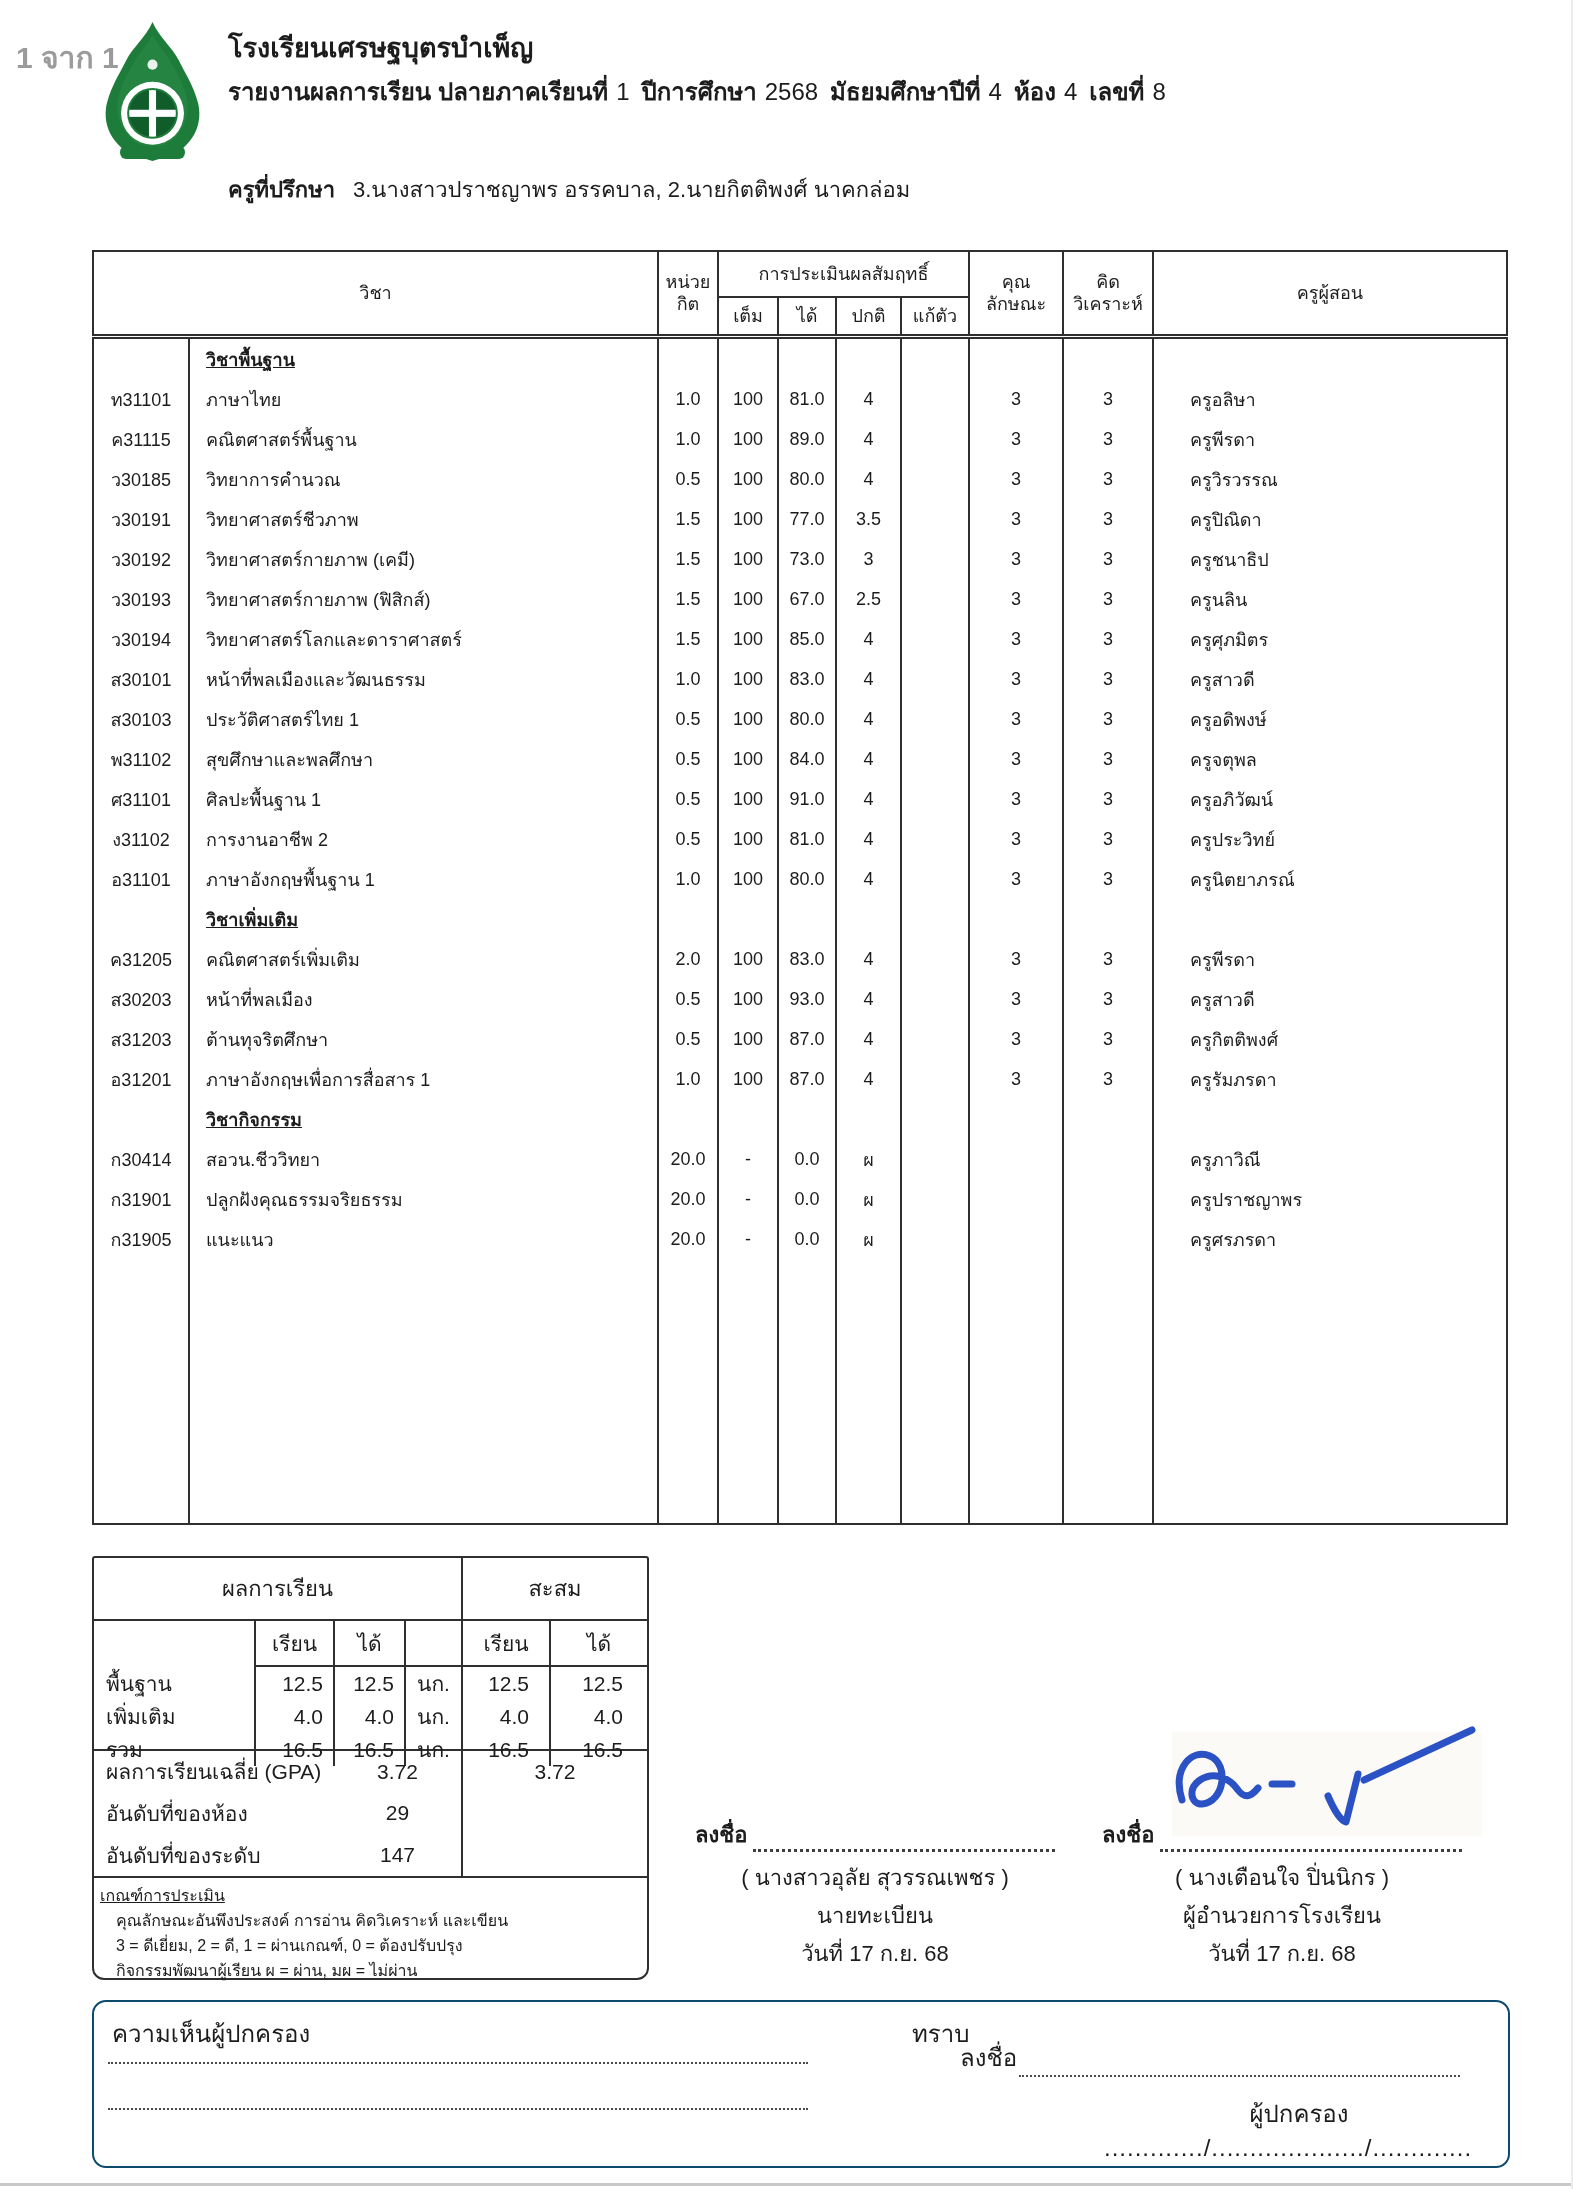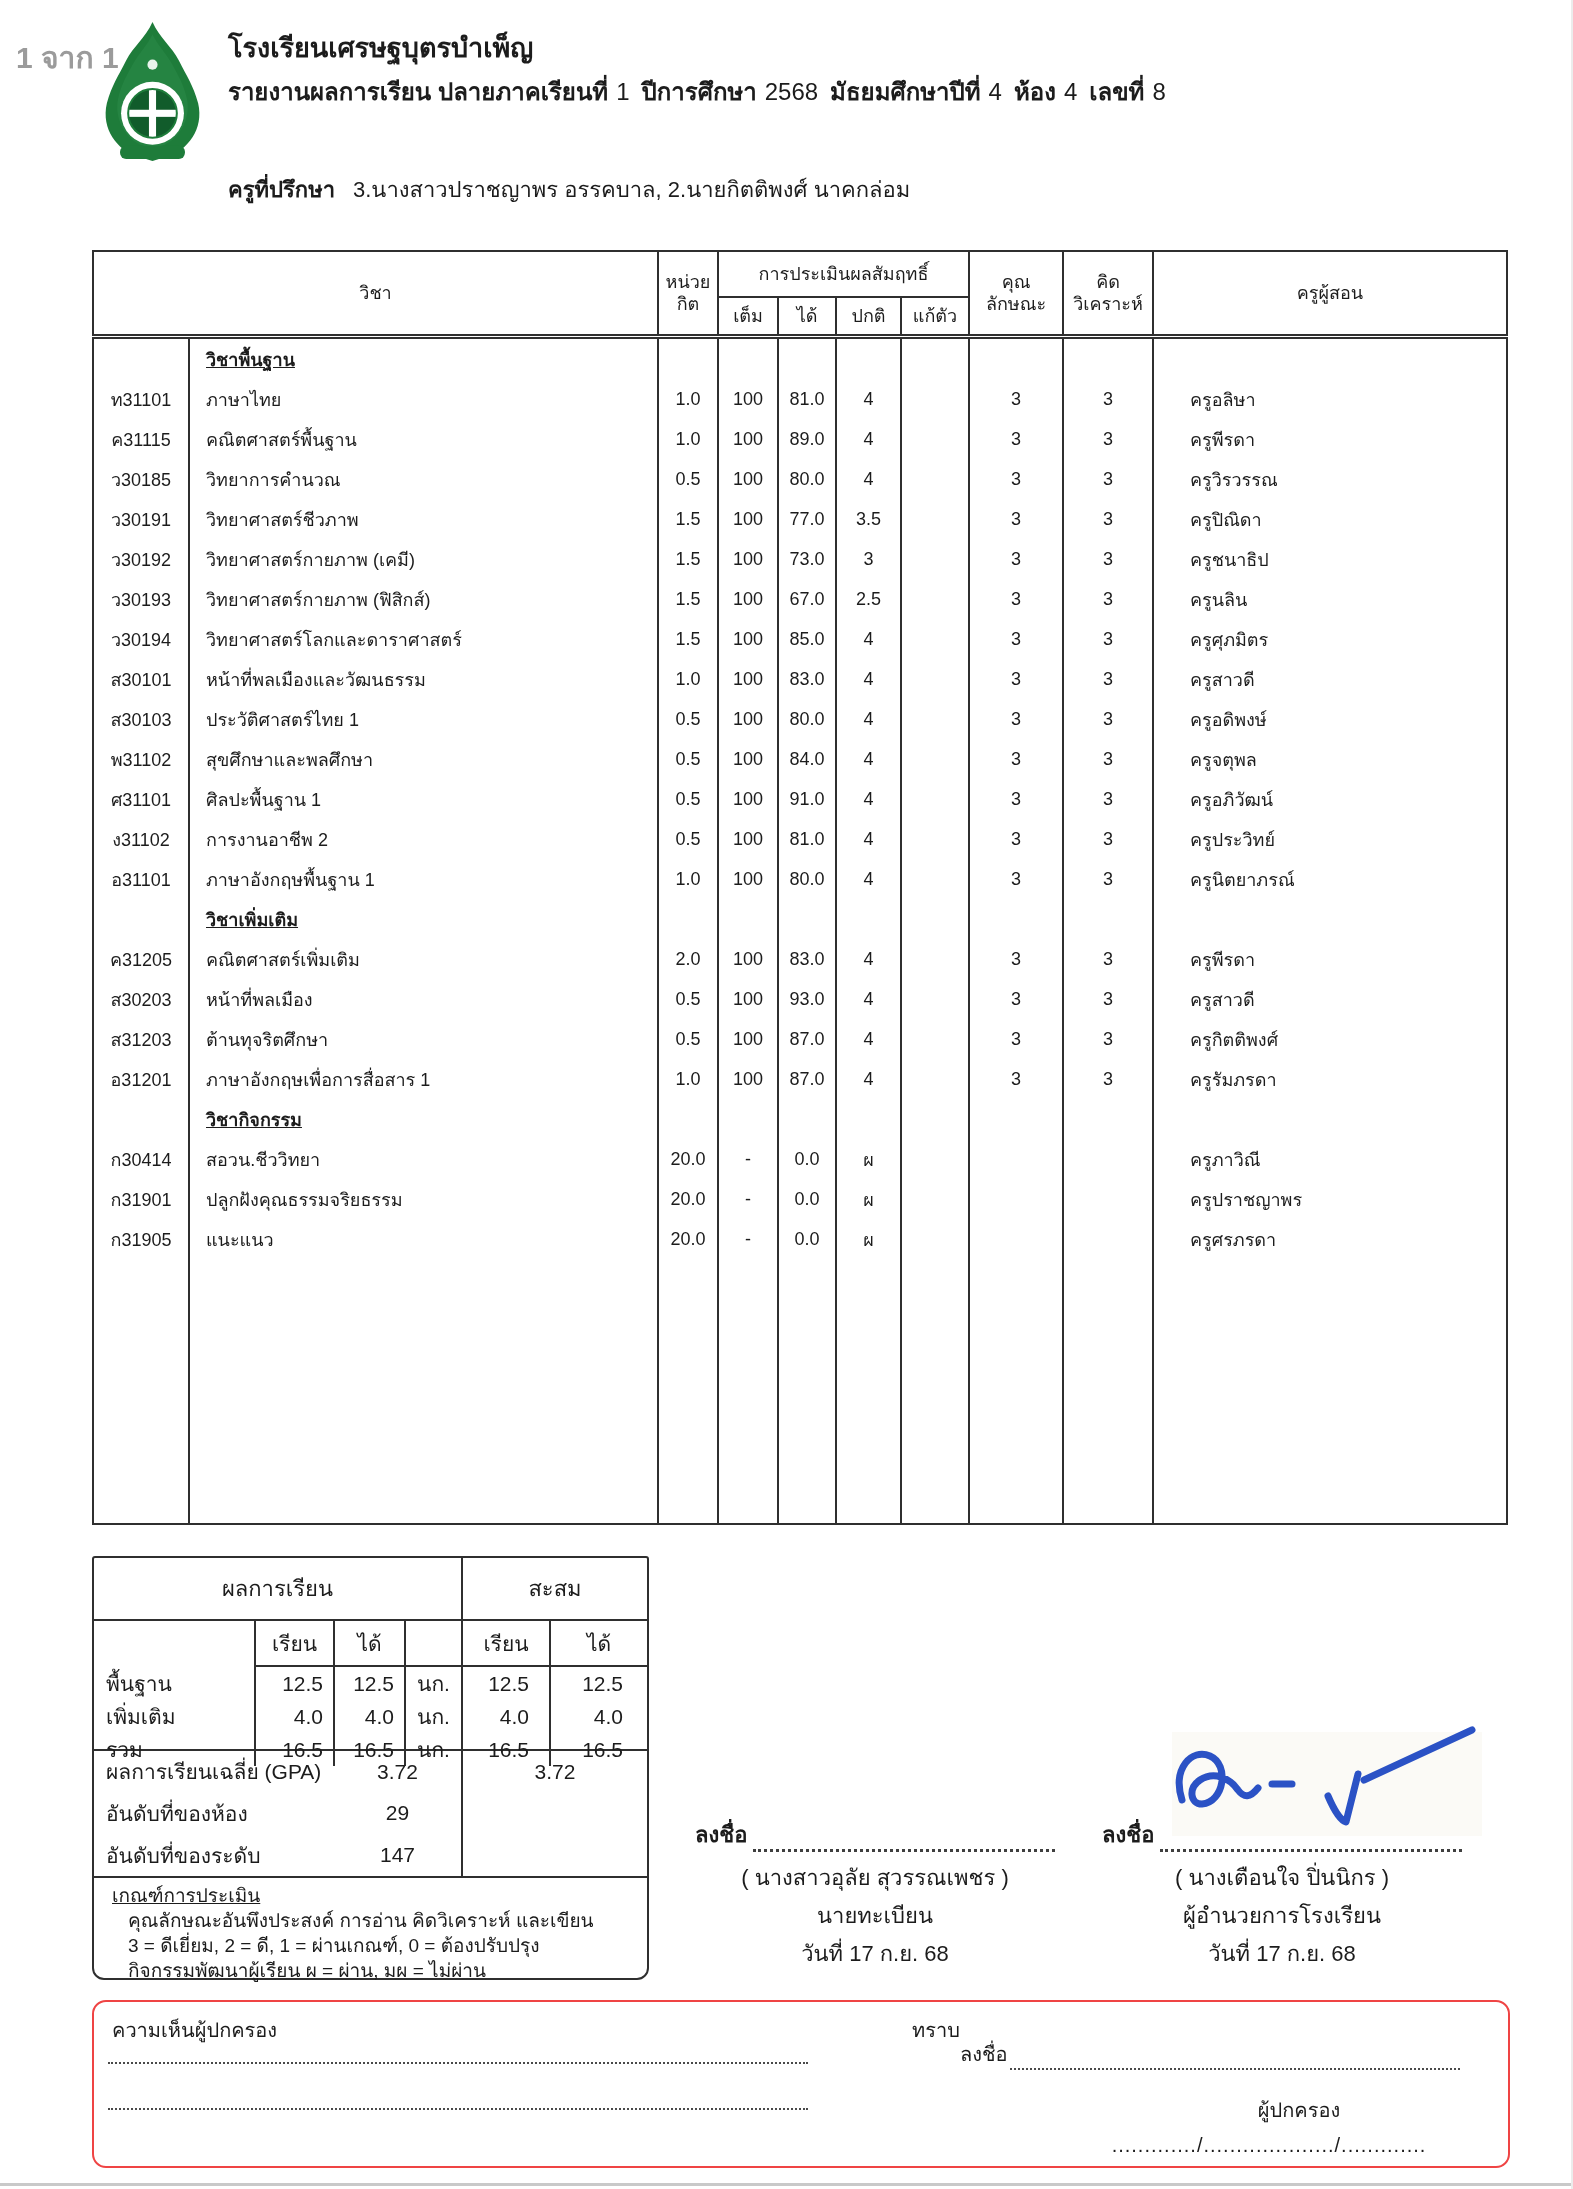--- a/index.html
+++ b/index.html
@@ -61,35 +61,35 @@
   .s-vrow .sect{border-left:2px solid #2f2f2f;}
   .s-vrow .cnum{justify-content:flex-end;padding-right:20px;}
   .s-vrow .cnum2{justify-content:flex-end;padding-right:24px;border-left:2px solid #2f2f2f;}
   .s-gpa{grid-template-columns:367px 186px;height:125px;border-bottom:2px solid #2f2f2f;}
   .s-gpa .left{display:grid;grid-template-rows:repeat(3,1fr);}
   .s-gpa .lrow{display:flex;align-items:center;}
   .s-gpa .lrow .glab{flex:0 0 228px;padding-left:12px;}
   .s-gpa .lrow .gval{flex:1;text-align:center;}
   .s-gpa .right{border-left:2px solid #2f2f2f;display:grid;grid-template-rows:repeat(3,1fr);}
   .s-gpa .right div{display:flex;align-items:center;justify-content:center;}
-  .s-criteria{padding:5px 0 0 18px;font-size:19px;line-height:25px;}
+  .s-criteria{padding:5px 0 0 6px;font-size:16px;line-height:25px;}
   .s-criteria .title{text-decoration:underline;}
   .s-criteria .ind{padding-left:16px;}
 
   
   .sig-block{position:absolute;width:360px;text-align:center;font-size:22px;}
   .sig-line{display:flex;align-items:flex-end;height:30px;}
   .sig-line .lbl{font-weight:700;margin-right:6px;}
   .sig-dots{flex:1;border-bottom:3px dotted #3f3f3f;height:24px;}
   .sig-block .row{margin-top:13px;line-height:25px;}
   .sig-scan{position:absolute;left:1172px;top:1732px;width:310px;height:104px;background:#fbfaf6;}
   .sig-svg{position:absolute;left:1160px;top:1718px;width:330px;height:125px;}
 
   
-  .parent-box{position:absolute;left:92px;top:2000px;width:1414px;height:164px;border:2px solid #ef4444;border-radius:14px;font-size:20px;text-decoration:underline;}
+  .parent-box{position:absolute;left:92px;top:2000px;width:1414px;height:164px;border:2px solid #0c4a6e;border-radius:14px;font-size:24px;text-decoration:underline;}
   .pb-title{position:absolute;left:18px;top:12px;}
   .pb-ack{position:absolute;left:818px;top:12px;}
   .pb-dotline1{position:absolute;left:14px;top:38px;width:700px;height:22px;border-bottom:2px dotted #4a4a4a;}
   .pb-dotline2{position:absolute;left:14px;top:84px;width:700px;height:22px;border-bottom:2px dotted #4a4a4a;}
   .pb-sign{position:absolute;left:866px;top:36px;width:500px;display:flex;align-items:flex-end;}
   .pb-sign .lbl{margin-right:2px;}
   .pb-sign .dots{flex:1;border-bottom:2px dotted #4a4a4a;height:22px;}
   .pb-role{position:absolute;left:1100px;top:92px;width:210px;text-align:center;}
   .pb-date{position:absolute;left:1010px;top:132px;width:330px;text-align:center;letter-spacing:1px;}
 </style>

